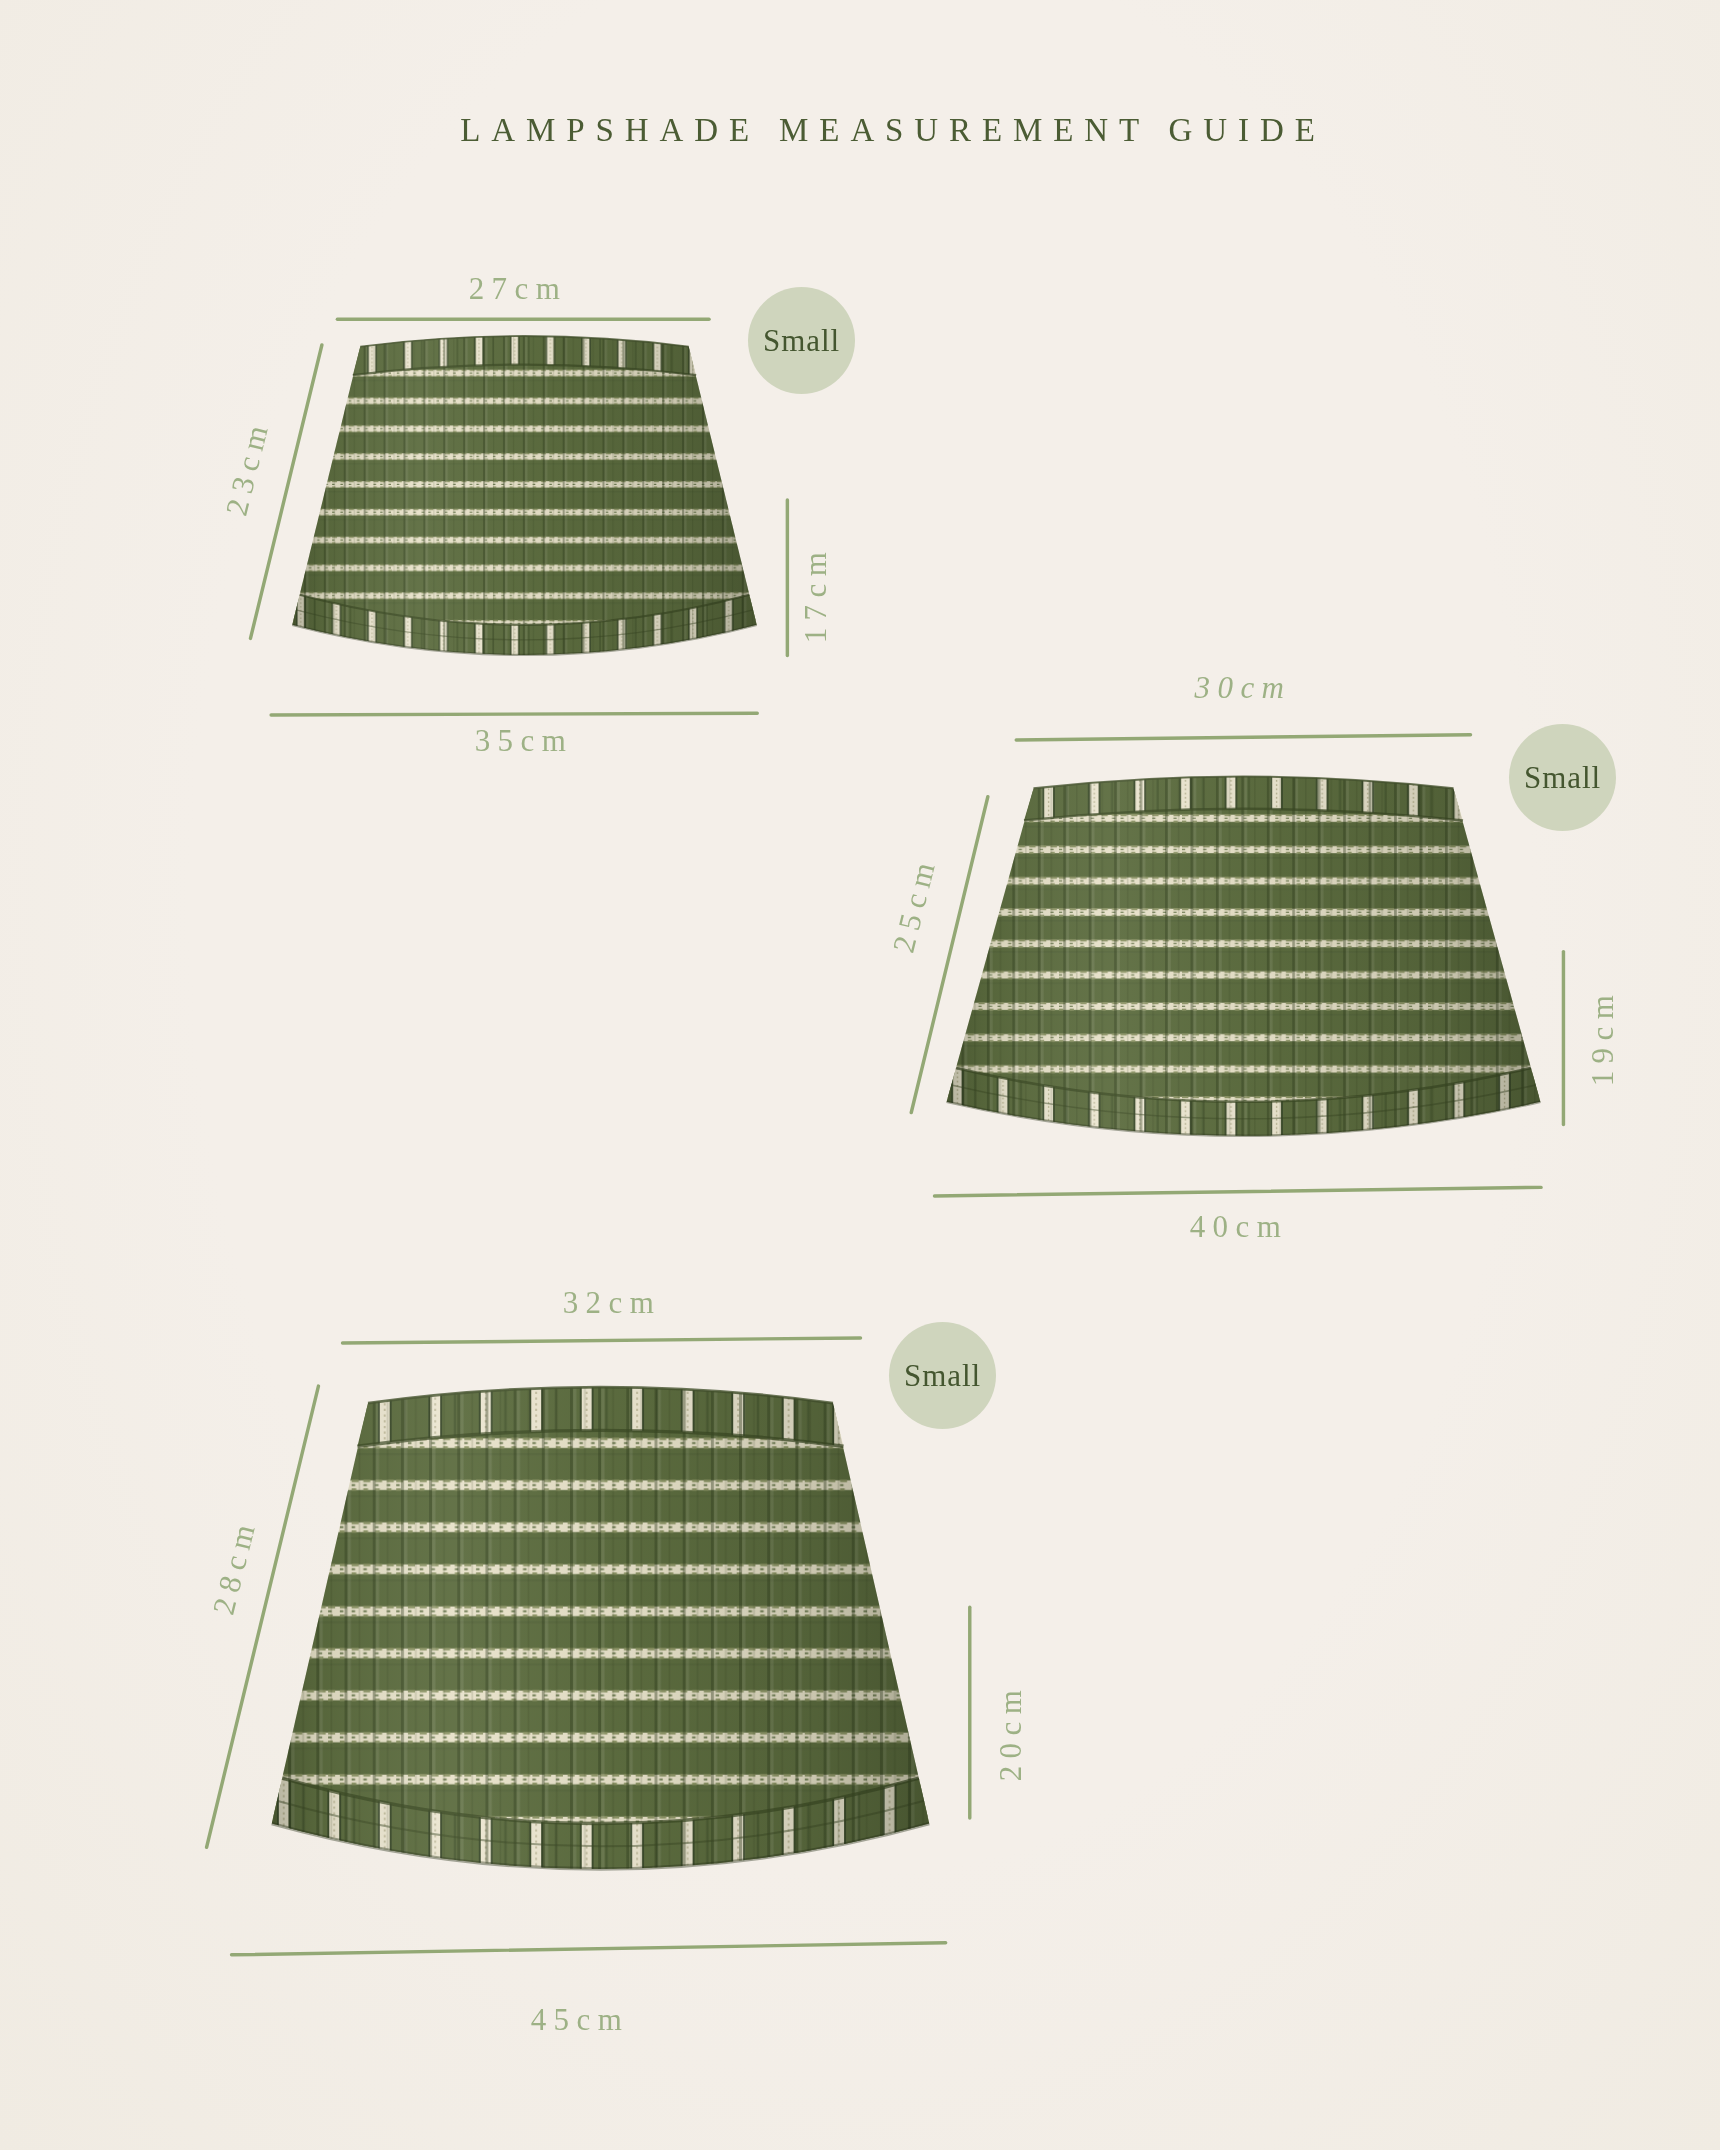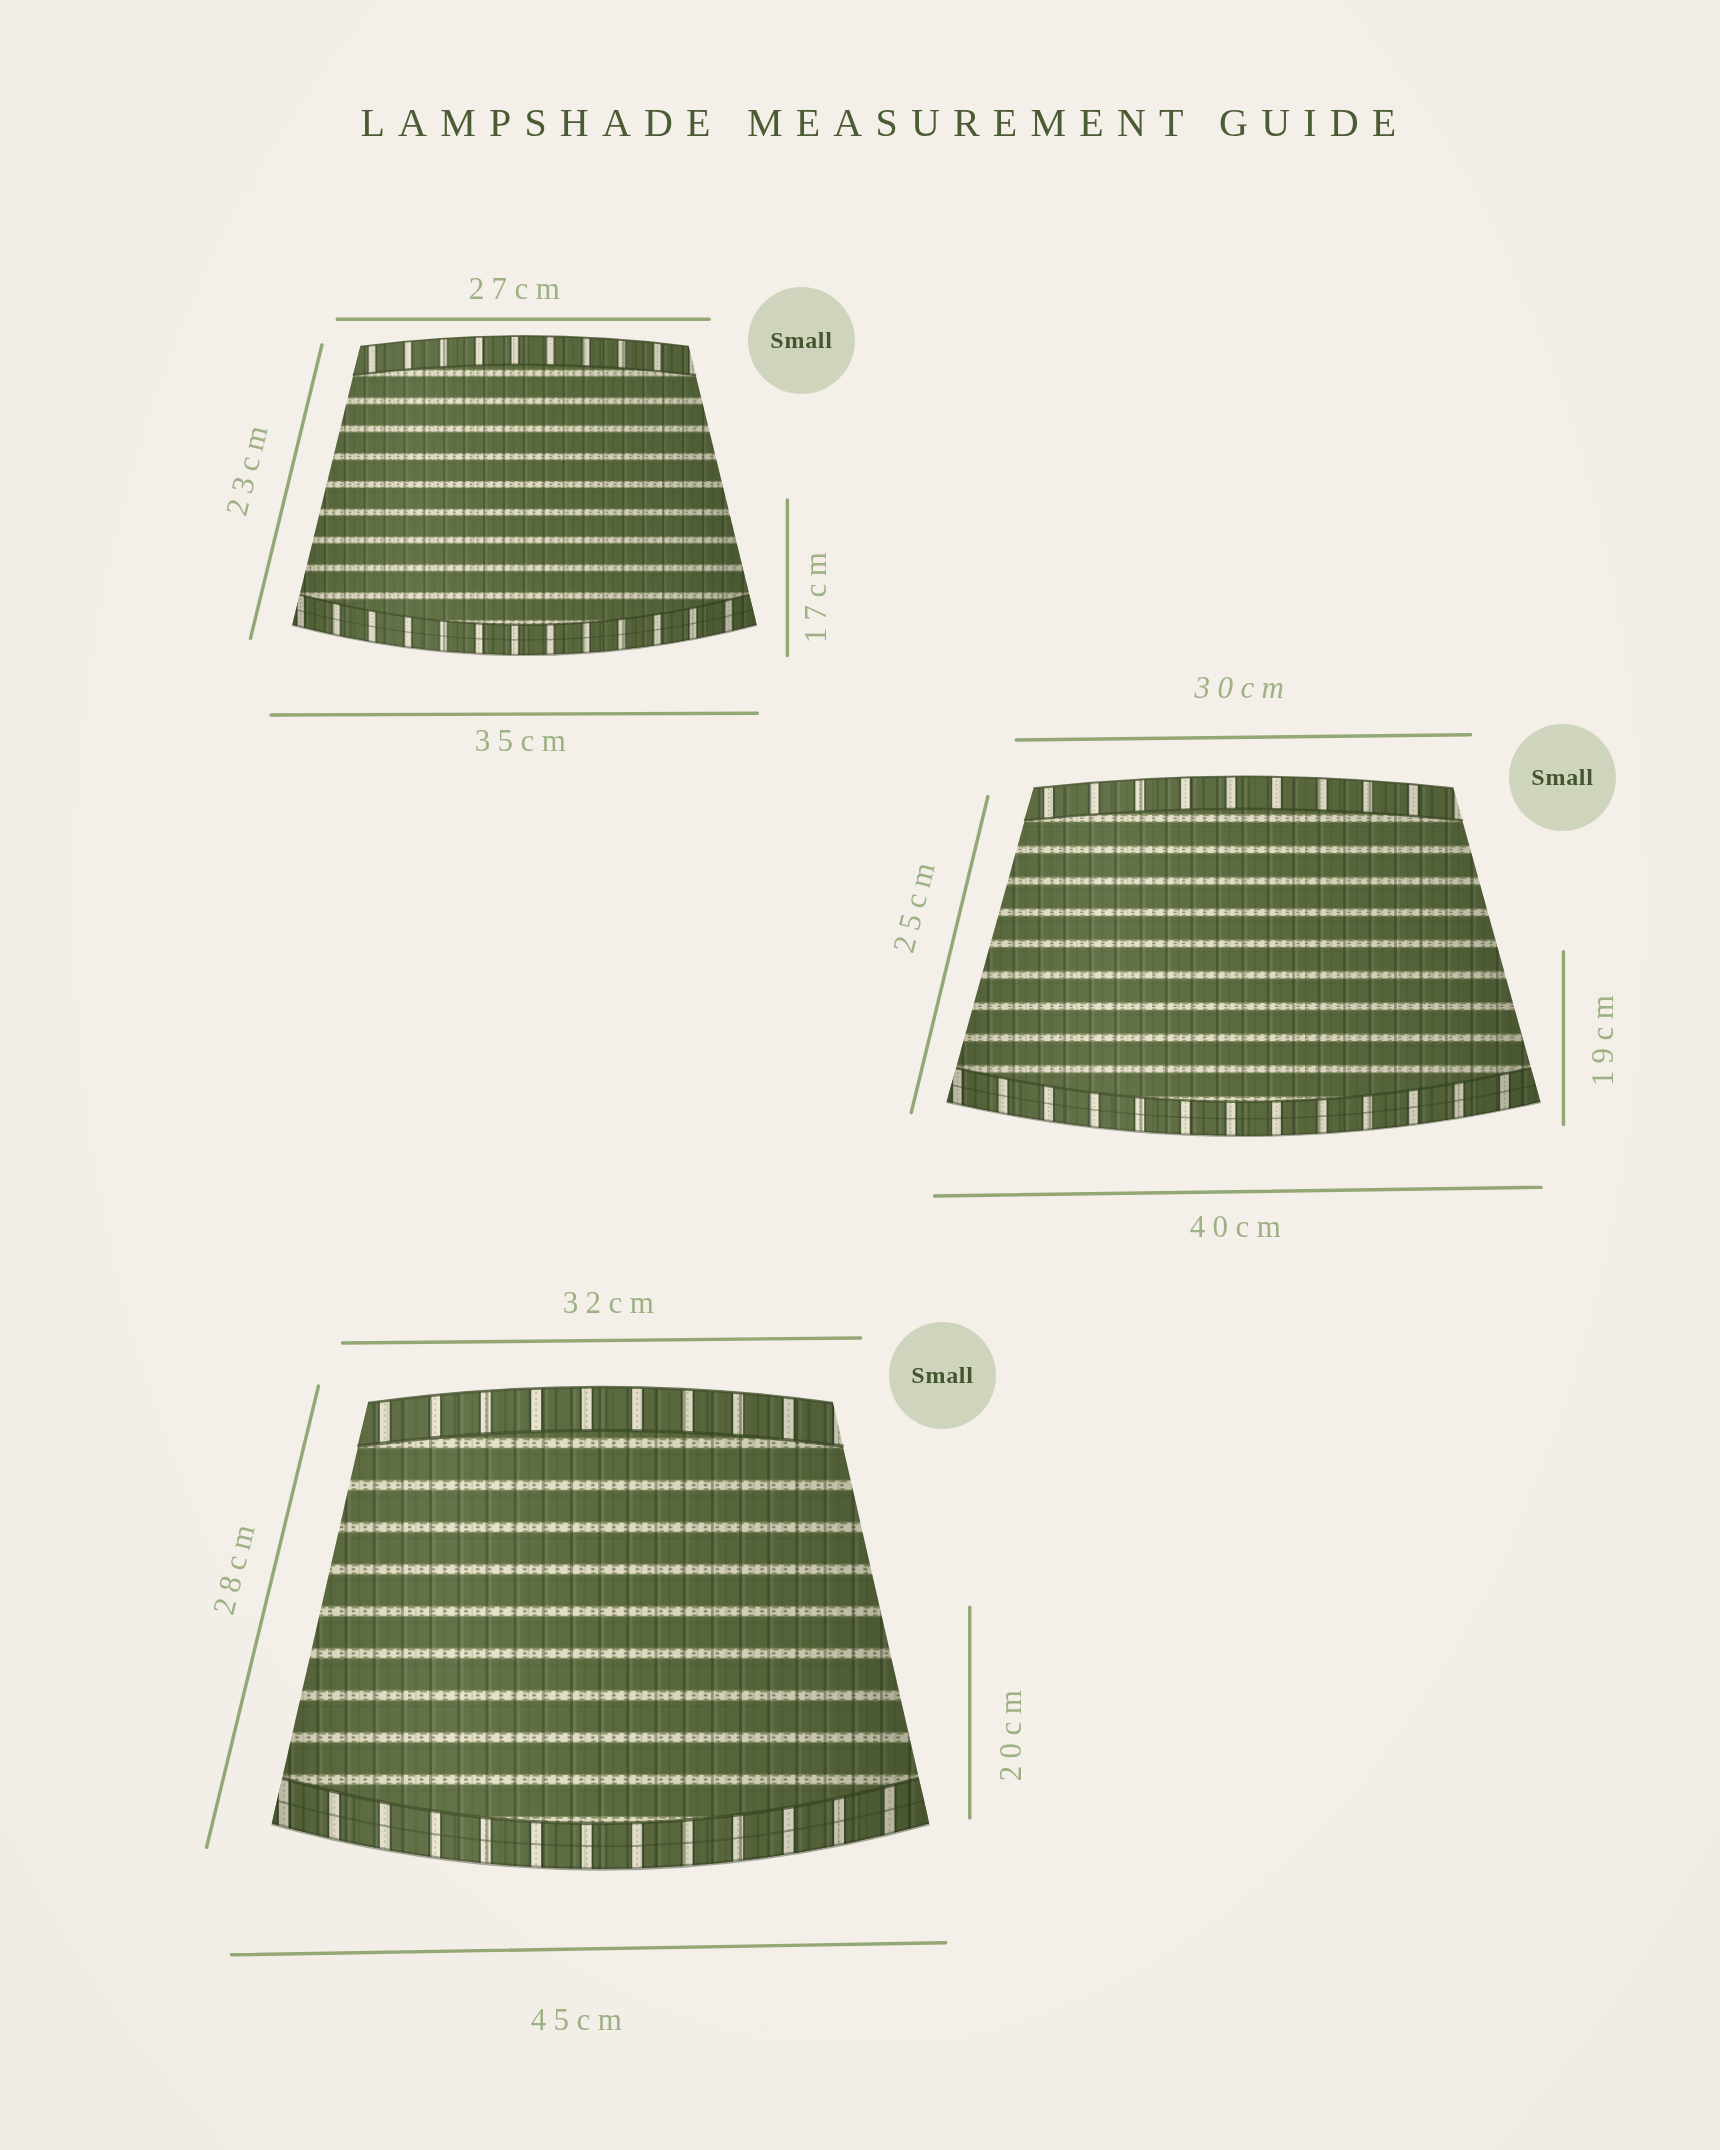--- a/index.html
+++ b/index.html
@@ -7,34 +7,34 @@
     width:1721px;height:2151px;
     font-family:"Liberation Serif", serif;
     background:#f3eee8;
   }
   .canvas{
     position:relative;width:1721px;height:2151px;overflow:hidden;
     background:radial-gradient(ellipse at 50% 42%, #f4efe9 55%, #f0ebe2 100%);
   }
   .title{
     position:absolute;left:884px;top:121px;transform:translate(-50%,-50%);
-    margin:1px;font-size:40px;font-weight:500;letter-spacing:.33em;white-space:nowrap;
+    margin:9px;font-size:33px;font-weight:500;letter-spacing:.33em;white-space:nowrap;
     color:#4b5c34;
   }
   .dims-layer{position:absolute;left:0;top:0;pointer-events:none;}
   .dims-layer line{stroke:#93a875;stroke-width:4;stroke-linecap:round;}
   .dim-label{
     position:absolute;white-space:nowrap;color:#9db185;
     font-size:31px;letter-spacing:.24em;
   }
   .badge{
     position:absolute;width:107px;height:107px;border-radius:50%;
     background:#cfd5bd;display:flex;align-items:center;justify-content:center;
   }
-  .badge span{color:#44562f;font-size:24px;letter-spacing:.03em;font-weight:bold;}
+  .badge span{color:#44562f;font-size:31px;letter-spacing:.03em;}
   .shade{position:absolute;}
   .defs-holder{position:absolute;width:0;height:0;}
 </style>
 </head>
 <body>
 
 <div class="canvas">
 
   <svg class="defs-holder" aria-hidden="true">
     <defs>

